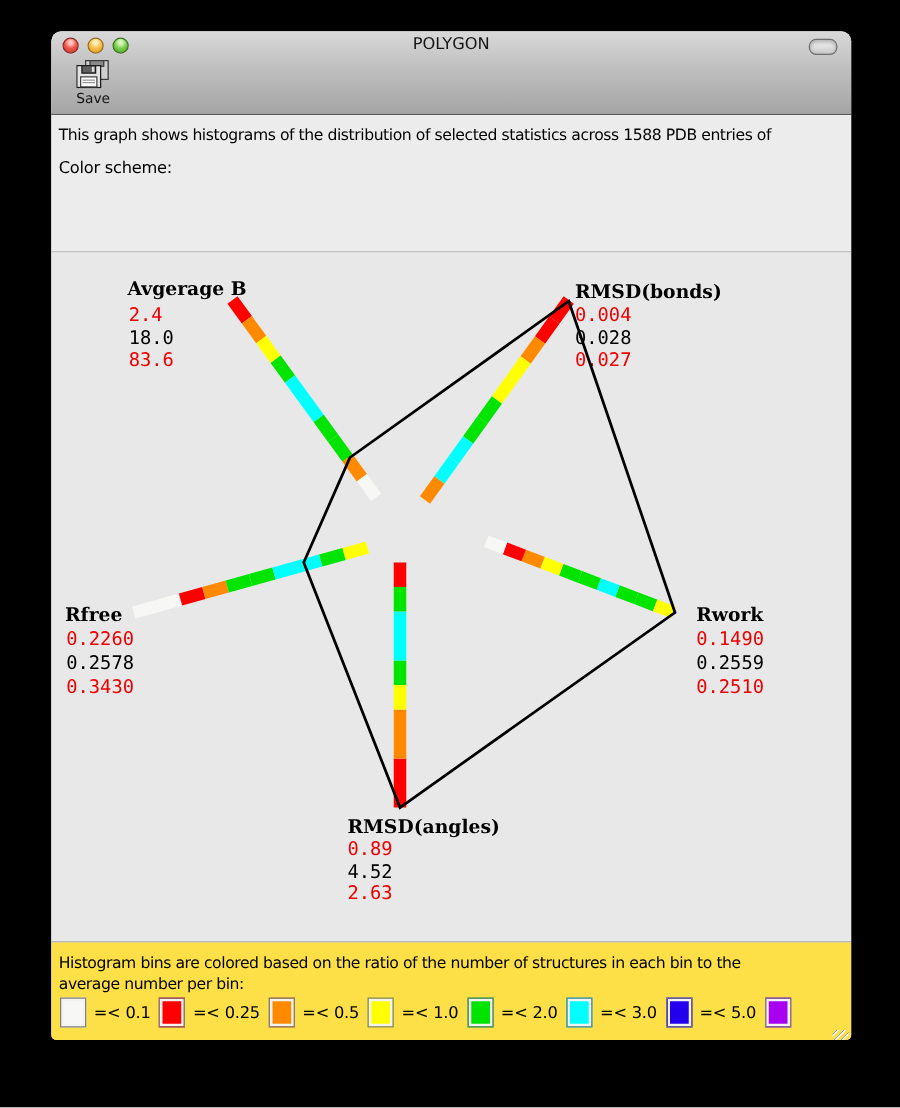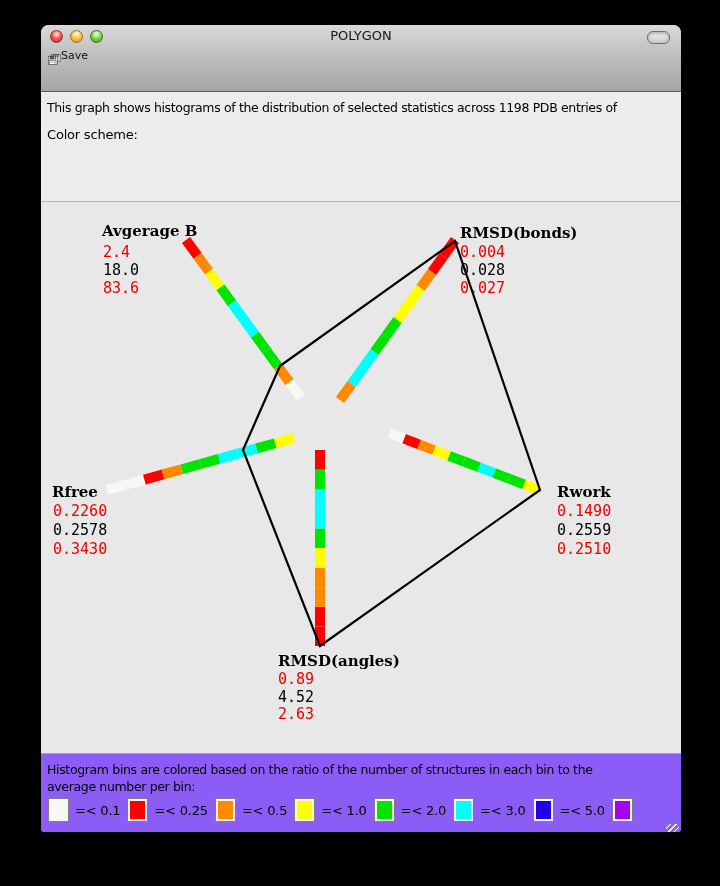--- a/index.html
+++ b/index.html
@@ -16,22 +16,22 @@
   .light{width:13px;height:13px;border-radius:50%;box-sizing:border-box;}
   .light.red{background:radial-gradient(circle at 50% 28%,#ffc5c0 0 14%,#ee5048 50%,#b93autoa32 100%);border:1px solid #8e2a25;}
   .light.red{background:radial-gradient(circle at 50% 28%,#ffc5c0 0 14%,#ee5048 50%,#b93a32 100%);border:1px solid #8e2a25;}
   .light.yellow{background:radial-gradient(circle at 50% 28%,#ffeebc 0 14%,#f8bd44 50%,#d3922a 100%);border:1px solid #9a6d1e;}
   .light.green{background:radial-gradient(circle at 50% 28%,#d8f5bc 0 14%,#77ce46 50%,#4f9e2c 100%);border:1px solid #3c721f;}
   .title{position:absolute;left:0;right:0;top:3px;text-align:center;font-size:13px;color:#161616;}
   .toolbar-toggle{position:absolute;right:11px;top:6px;width:21px;height:11px;border-radius:6px;
           border:1px solid #6e6e6e;background:linear-gradient(#fafafa,#c6c6c6);
           box-shadow:inset 0 2px 3px rgba(0,0,0,.28);}
   .toolbar{position:absolute;left:0;top:22px;right:0;bottom:0;}
-  .save-btn{position:absolute;left:7px;top:1px;width:40px;display:flex;flex-direction:row;
-          align-items:flex-start;cursor:default;}
+  .save-btn{position:absolute;left:7px;top:1px;width:40px;display:flex;flex-direction:column;
+          align-items:flex-end;cursor:default;}
   .save-btn span{font-size:11px;color:#111;margin-top:1px;}
   
   .desc-panel{height:102px;border-bottom:1px solid #b5b5b5;background:#ececec;
           padding:7px 8px 0 6px;box-sizing:content-box;}
   .desc-line{font-size:12.5px;letter-spacing:-0.35px;line-height:17px;white-space:pre;color:#000;}
   .scheme-row{display:flex;align-items:flex-end;margin-top:11px;}
   .scheme-label{font-size:13px;letter-spacing:-0.2px;margin-right:9px;}
   .dropdown{position:relative;width:222px;height:21px;border:1px solid #898989;border-radius:5px;
           background:linear-gradient(#ffffff,#e3e3e3 60%,#d2d2d2);display:flex;align-items:center;
           box-shadow:0 1px 1px rgba(255,255,255,.8);}
@@ -41,21 +41,21 @@
           align-items:center;justify-content:center;gap:2px;}
   .arr{width:0;height:0;border-left:3.5px solid transparent;border-right:3.5px solid transparent;}
   .arr.up{border-bottom:4px solid #fff;}
   .arr.dn{border-top:4px solid #fff;}
   
   .plot{height:551px;background:#e8e8e8;border-bottom:1px solid #a5a5a5;position:relative;text-align:center;}
   .plot svg{position:absolute;left:0;top:0;}
   .axis-label{font-family:"DejaVu Serif","Liberation Serif",serif;font-weight:bold;font-size:15px;fill:#000;}
   .axis-value{font-family:"DejaVu Sans Mono","Liberation Mono",monospace;font-size:15px;}
   
-  .legend-panel{height:85px;background:#8b5cf6;padding:7px 8px 0 6px;position:relative;box-sizing:border-box;}
+  .legend-panel{height:85px;background:#fde047;padding:7px 8px 0 6px;position:relative;box-sizing:border-box;}
   .legend-row{display:flex;align-items:center;margin-top:3px;margin-left:1px;}
   .bin-box{width:19px;height:22px;border:1px solid #7f7f7f;box-shadow:inset 0 0 0 2px #f3f3f1;
           margin-right:6px;flex:none;}
   .bin-label{font-size:13px;letter-spacing:-0.2px;margin-right:7px;white-space:nowrap;}
   .grip{position:absolute;right:2px;bottom:2px;width:13px;height:13px;
         background:repeating-linear-gradient(135deg,transparent 0 2px,#9a9a9a 2px 3px,#f5f5f5 3px 4px);}
 </style>
 </head>
 <body>
 
@@ -83,21 +83,21 @@
             <rect x="3.5" y="13.5" width="13" height="8" fill="#ffffff" stroke="#444444"></rect>
             <line x1="5" y1="16" x2="15" y2="16" stroke="#9a9a9a"></line>
             <line x1="5" y1="18" x2="15" y2="18" stroke="#9a9a9a"></line>
           </svg>
           <span>Save</span>
         </div>
       </div>
     </div>
 
     <div class="desc-panel">
-      <div class="desc-line">This graph shows histograms of the distribution of selected statistics across 1198 PDB entries of</div>
+      <div class="desc-line">This graph shows histograms of the distribution of selected statistics across 1588 PDB entries of</div>
       <div class="scheme-row">
         <span class="scheme-label">Color scheme:</span>
       </div>
     </div>
 
     <div class="plot">
       <svg id="plot-svg" width="640" height="551" viewBox="0 0 640 551">
           <line x1="145" y1="38" x2="156.5" y2="53.8" stroke="#ff0000" stroke-width="10"></line>
           <line x1="156.5" y1="53.8" x2="168" y2="69.6" stroke="#ff8a00" stroke-width="10"></line>
           <line x1="168" y1="69.6" x2="179.5" y2="85.4" stroke="#ffff00" stroke-width="10"></line>

